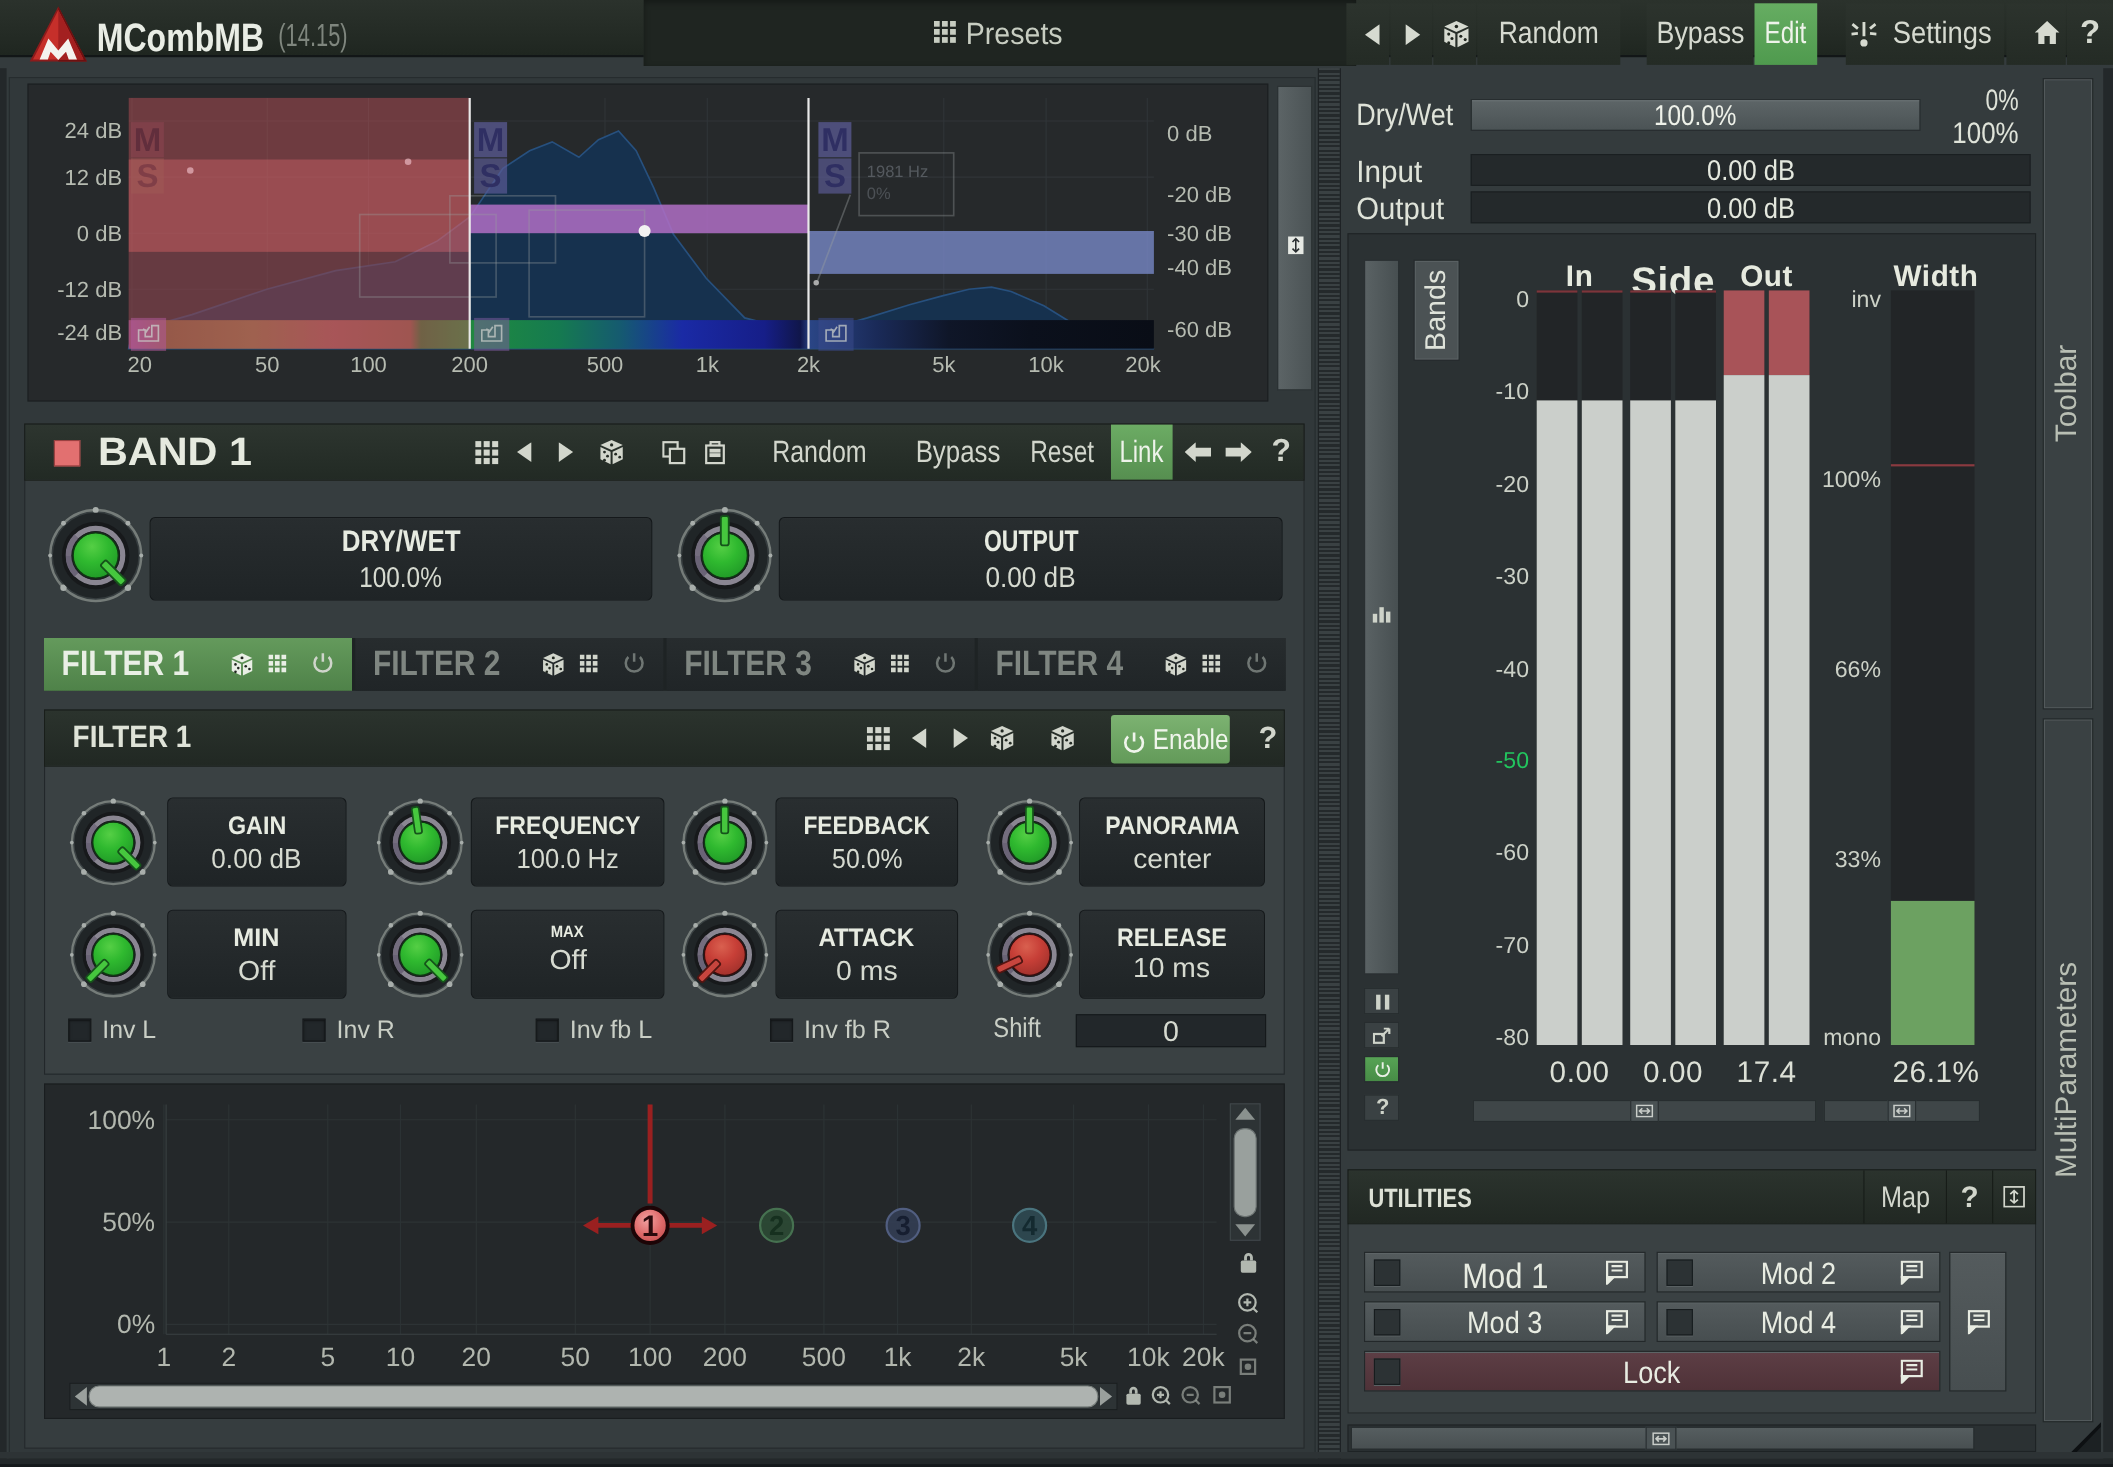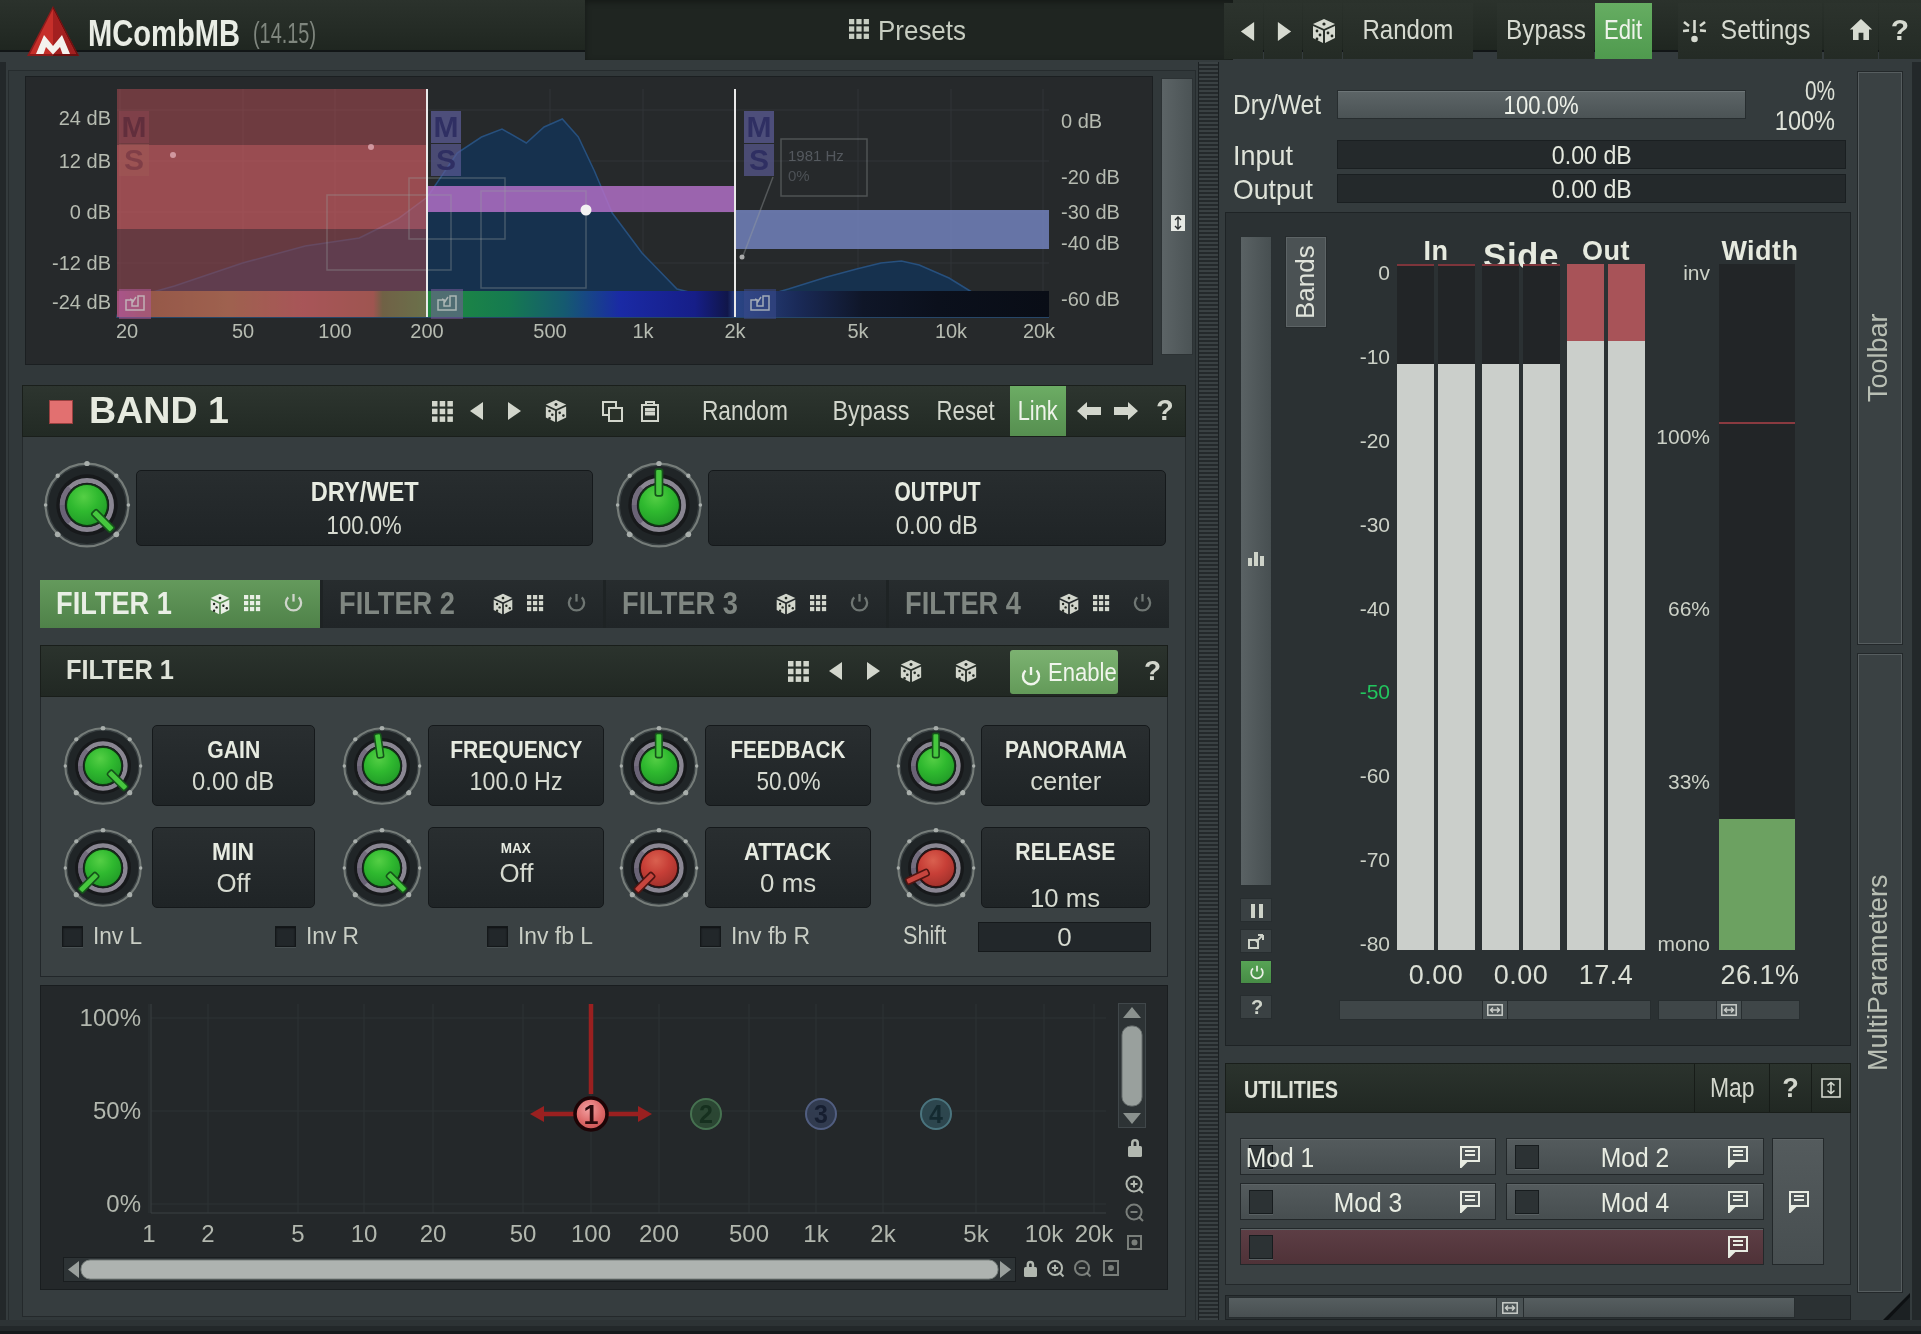--- a/index.html
+++ b/index.html
@@ -563,21 +563,21 @@
 <div class="abs" style="left:428px;top:827px;width:176px;height:81px;background:linear-gradient(#292e30,#1f2426);border:1px solid #15191b;border-radius:5px;">
   <div style="text-align:center;font-size:15px;font-weight:bold;color:#e7ebe1;margin-top:11px;"><span style="display:inline-block;transform:scaleX(0.900);transform-origin:50% 50%;white-space:nowrap;">MAX</span></div>
   <div style="text-align:center;font-size:25px;color:#d6dad0;margin-top:3px;"><span style="display:inline-block;transform:scaleX(1.033);transform-origin:50% 50%;white-space:nowrap;">Off</span></div>
     </div>
 <div class="abs" style="left:705px;top:827px;width:166px;height:81px;background:linear-gradient(#292e30,#1f2426);border:1px solid #15191b;border-radius:5px;">
   <div style="text-align:center;font-size:23px;font-weight:bold;color:#e7ebe1;margin-top:11px;"><span style="display:inline-block;transform:scaleX(0.955);transform-origin:50% 50%;white-space:nowrap;">ATTACK</span></div>
   <div style="text-align:center;font-size:25px;color:#d6dad0;margin-top:3px;"><span style="display:inline-block;transform:scaleX(1.033);transform-origin:50% 50%;white-space:nowrap;">0 ms</span></div>
     </div>
 <div class="abs" style="left:981px;top:827px;width:169px;height:81px;background:linear-gradient(#292e30,#1f2426);border:1px solid #15191b;border-radius:5px;">
   <div style="text-align:center;font-size:23px;font-weight:bold;color:#e7ebe1;margin-top:11px;"><span style="display:inline-block;transform:scaleX(0.920);transform-origin:50% 50%;white-space:nowrap;">RELEASE</span></div>
-  <div style="text-align:center;font-size:25px;color:#d6dad0;margin-top:18px;"><span style="display:inline-block;transform:scaleX(1.028);transform-origin:50% 50%;white-space:nowrap;">10 ms</span></div>
+  <div style="text-align:center;font-size:25px;color:#d6dad0;margin-top:0;"><span style="display:inline-block;transform:scaleX(1.028);transform-origin:50% 50%;white-space:nowrap;">10 ms</span></div>
     </div>
 <svg class="abs" style="left:62px;top:725px;" width="82" height="82" viewBox="0 0 82 82">
 <defs>
         <radialGradient id="kg103_766" cx="0.42" cy="0.3" r="0.8">
           <stop offset="0" stop-color="#55cf45"></stop>
           <stop offset="0.45" stop-color="#2fb92f"></stop>
           <stop offset="1" stop-color="#1e9426"></stop>
         </radialGradient>
       </defs>
 <circle cx="41" cy="41" r="37.7" fill="none" stroke="#757c79" stroke-width="2.1"></circle>
@@ -1039,21 +1039,21 @@
 <div class="abs" style="left:585px;top:0px;width:40px;height:48px;border-left:1px solid #171c18;"></div>
 <svg class="abs" style="left:595px;top:14px;" width="20" height="20" viewBox="0 0 20 20">
         <g fill="none" stroke="#d2d6cc" stroke-width="1.6">
           <rect x="1" y="1" width="18" height="18"></rect>
           <path d="M10 5 L10 15 M6.5 7.5 L10 4.5 L13.5 7.5 M6.5 12.5 L10 15.5 L13.5 12.5"></path>
         </g>
       </svg>
 </div>
 <div class="abs" style="left:1240px;top:1138px;width:256px;height:37px;background:linear-gradient(#545b5d,#474e50);border:1px solid #23282a;box-shadow:inset 0 1px 0 #5d6466;">
       <div class="abs" style="left:8px;top:6px;width:24px;height:24px;background:#2c3234;border:1px solid #171c1e;box-shadow:0 1px 0 #5a6163;"></div>
-<div style="position:absolute;left:0;top:3px;width:100%;text-align:left;font-size:28px;color:#e8ece2;"><span style="display:inline-block;transform:scaleX(0.880);transform-origin:50% 50%;white-space:nowrap;">Mod 1</span></div>
+<div style="position:absolute;left:0;top:3px;width:100%;text-align:center;font-size:32px;color:#e8ece2;"><span style="display:inline-block;transform:scaleX(0.880);transform-origin:50% 50%;white-space:nowrap;">Mod 1</span></div>
       <svg width="26" height="22" viewBox="0 0 26 22" style="position:absolute;right:12px;top:7px;">
         <g fill="none" stroke="#e8ece2" stroke-width="2">
           <rect x="4" y="1" width="18" height="14"></rect>
           <path d="M8 5 h10 M8 9 h10"></path>
           <path d="M4 15 L4 21 L10 15 Z" fill="#e8ece2"></path>
         </g>
       </svg>
     </div>
 <div class="abs" style="left:1506px;top:1138px;width:258px;height:37px;background:linear-gradient(#545b5d,#474e50);border:1px solid #23282a;box-shadow:inset 0 1px 0 #5d6466;">
       <div class="abs" style="left:8px;top:6px;width:24px;height:24px;background:#2c3234;border:1px solid #171c1e;box-shadow:0 1px 0 #5a6163;"></div>
@@ -1083,20 +1083,21 @@
       <svg width="26" height="22" viewBox="0 0 26 22" style="position:absolute;right:12px;top:7px;">
         <g fill="none" stroke="#e8ece2" stroke-width="2">
           <rect x="4" y="1" width="18" height="14"></rect>
           <path d="M8 5 h10 M8 9 h10"></path>
           <path d="M4 15 L4 21 L10 15 Z" fill="#e8ece2"></path>
         </g>
       </svg>
     </div>
 <div class="abs" style="left:1240px;top:1228px;width:524px;height:37px;background:linear-gradient(#5d3e45,#4f3238);border:1px solid #23282a;box-shadow:inset 0 1px 0 #5d6466;">
       <div class="abs" style="left:8px;top:6px;width:24px;height:24px;background:#2c3234;border:1px solid #171c1e;box-shadow:0 1px 0 #5a6163;"></div>
+<div style="position:absolute;left:0;top:3px;width:100%;text-align:center;font-size:28px;color:#e8ece2;"><span style="display:inline-block;transform:scaleX(0.880);transform-origin:50% 50%;white-space:nowrap;">Lock</span></div>
       <svg width="26" height="22" viewBox="0 0 26 22" style="position:absolute;right:12px;top:7px;">
         <g fill="none" stroke="#e8ece2" stroke-width="2">
           <rect x="4" y="1" width="18" height="14"></rect>
           <path d="M8 5 h10 M8 9 h10"></path>
           <path d="M4 15 L4 21 L10 15 Z" fill="#e8ece2"></path>
         </g>
       </svg>
     </div>
 <div class="abs" style="left:1772px;top:1138px;width:52px;height:127px;background:linear-gradient(#545b5d,#474e50);border:1px solid #23282a;box-shadow:inset 0 1px 0 #5d6466;">
 <svg width="26" height="22" viewBox="0 0 26 22" style="position:absolute;left:13px;top:52px;">

